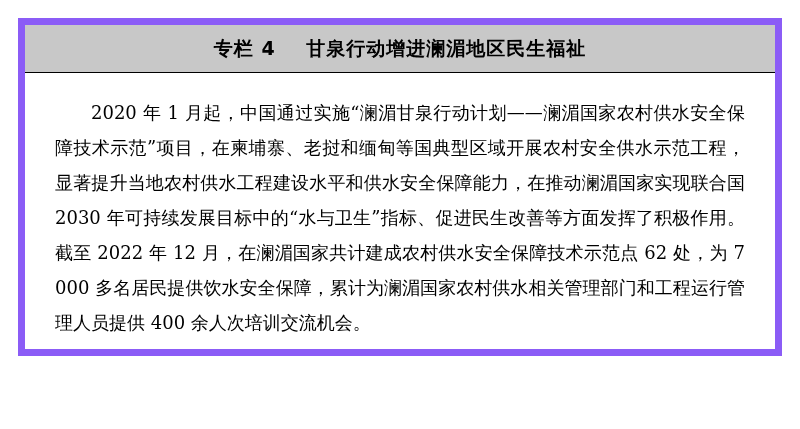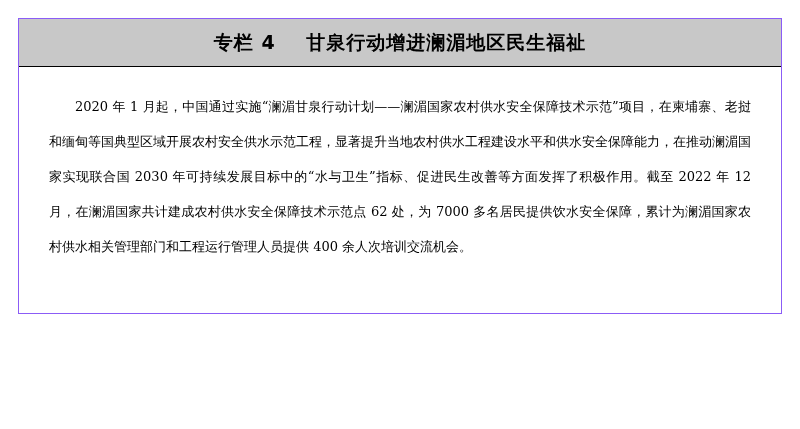--- a/index.html
+++ b/index.html
@@ -18,22 +18,22 @@
     width: 800px;
     height: 429px;
     background: #ffffff;
     box-sizing: border-box;
   }
   .box {
     position: absolute;
     left: 18px;
     top: 18px;
     width: 764px;
-    height: 296px;
-    border: 1px solid #8b5cf6;
+    height: 338px;
+    border: 7px solid #8b5cf6;
     box-sizing: border-box;
     background: #ffffff;
   }
   .box-header {
     height: 48px;
     background: #c8c8c8;
     border-bottom: 1px solid #000000;
     display: flex;
     align-items: center;
     justify-content: center;
@@ -46,21 +46,21 @@
     letter-spacing: 1px;
     color: #000000;
     white-space: pre;
   }
   .box-body {
     padding: 22px 30px 18px 30px;
     box-sizing: border-box;
   }
   .para {
     font-family: "DejaVu Serif", "Liberation Serif", serif;
-    font-size: 13px;
+    font-size: 18px;
     line-height: 35px;
     text-align: justify;
     text-justify: inter-ideograph;
     text-indent: 2em;
     margin: 0;
     color: #000000;
     word-break: break-all;
   }
 </style>
 </head>

